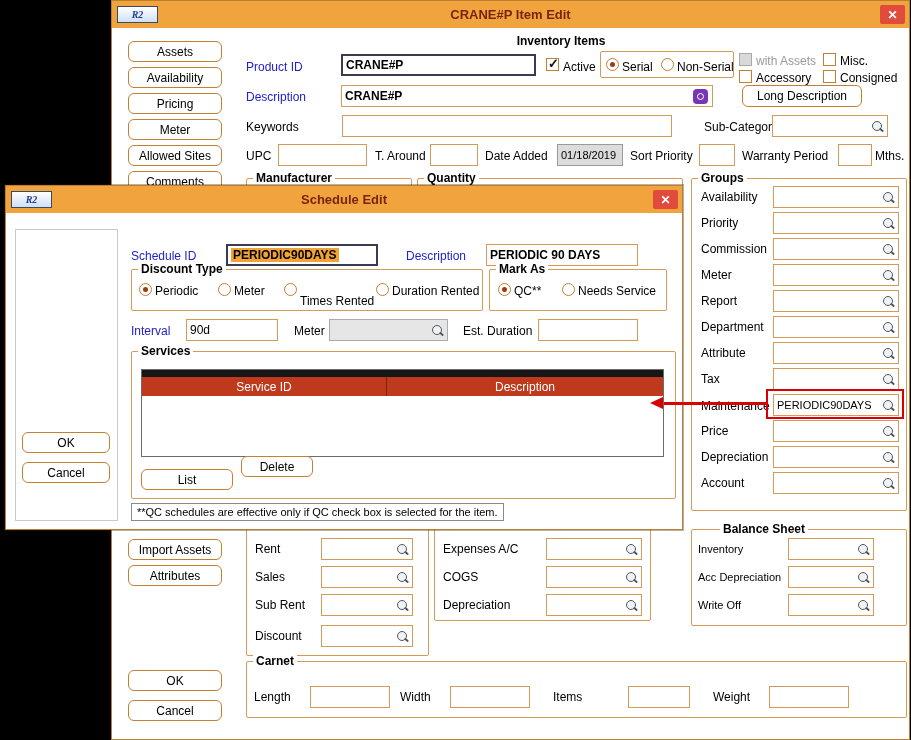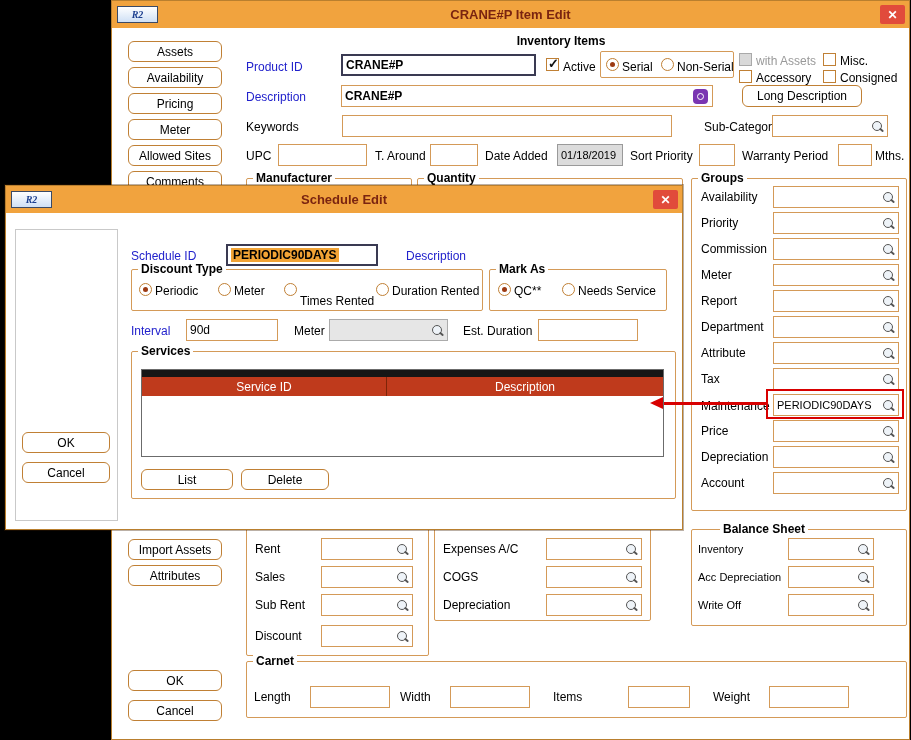--- a/index.html
+++ b/index.html
@@ -308,20 +308,23 @@
 
   <div class="panel" style="left:9px;top:43px;width:103px;height:292px"></div>
   <div class="btn" style="left:16px;top:246px;width:88px">OK</div>
   <div class="btn" style="left:16px;top:276px;width:88px">Cancel</div>
 
   <div class="lbl blue" style="left:125px;top:63px">Schedule ID</div>
   <div class="field dark" style="left:220px;top:58px;width:152px">
     <span class="highlight">PERIODIC90DAYS</span>
   </div>
   <div class="lbl blue" style="left:400px;top:63px">Description</div>
+  <div class="field" style="left:480px;top:58px;width:152px">
+    <span class="fval">PERIODIC 90 DAYS</span>
+  </div>
 
   <div class="gb" style="left:125px;top:83px;width:352px;height:42px">
     <span class="gb-title">Discount Type</span>
   </div>
   <div class="radio sel" style="left:133px;top:97px"></div>
   <div class="lbl" style="left:149px;top:98px">Periodic</div>
   <div class="radio" style="left:212px;top:97px"></div>
   <div class="lbl" style="left:228px;top:98px">Meter</div>
   <div class="radio" style="left:278px;top:97px"></div>
   <div class="lbl" style="left:294px;top:108px">Times Rented</div>
@@ -355,19 +358,20 @@
   </div>
   <div class="svc-list" style="left:135px;top:183px;width:523px;height:88px">
     <div class="svc-black"></div>
     <div class="svc-header">
       <div class="svc-col svc-col1">Service ID</div>
       <div class="svc-col svc-col2">Description</div>
     </div>
     <div class="svc-body"></div>
   </div>
   <div class="btn" style="left:135px;top:283px;width:92px">List</div>
-  <div class="btn" style="left:235px;top:283px;width:88px">Delete</div>
-
+  <div class="btn" style="left:235px;top:270px;width:72px">Delete</div>
+
+  <div class="note" style="left:125px;top:317px">**QC schedules are effective only if QC check box is selected for the item.</div>
 </div>
 
 <div class="annot red-box" style="left:766px;top:389px;width:138px;height:30px"></div>
 <div class="annot arrow-line" style="left:664px;top:402px;width:102px;height:3px"></div>
 <div class="annot arrow-head" style="left:650px;top:397px"></div>
 
 </body></html>

